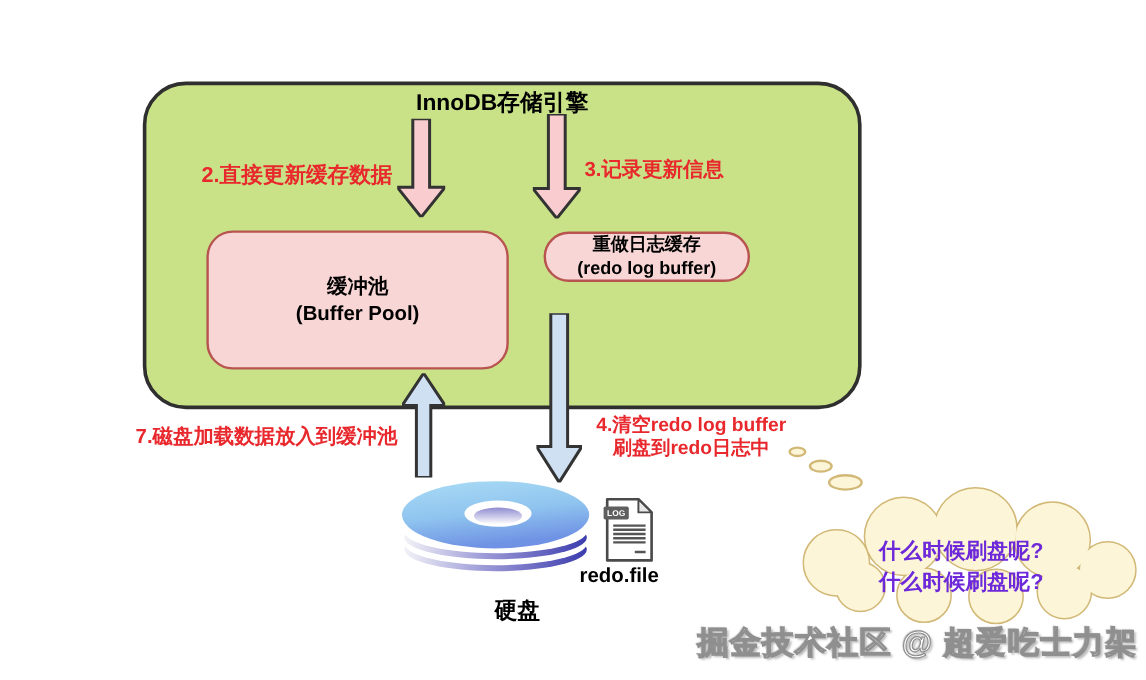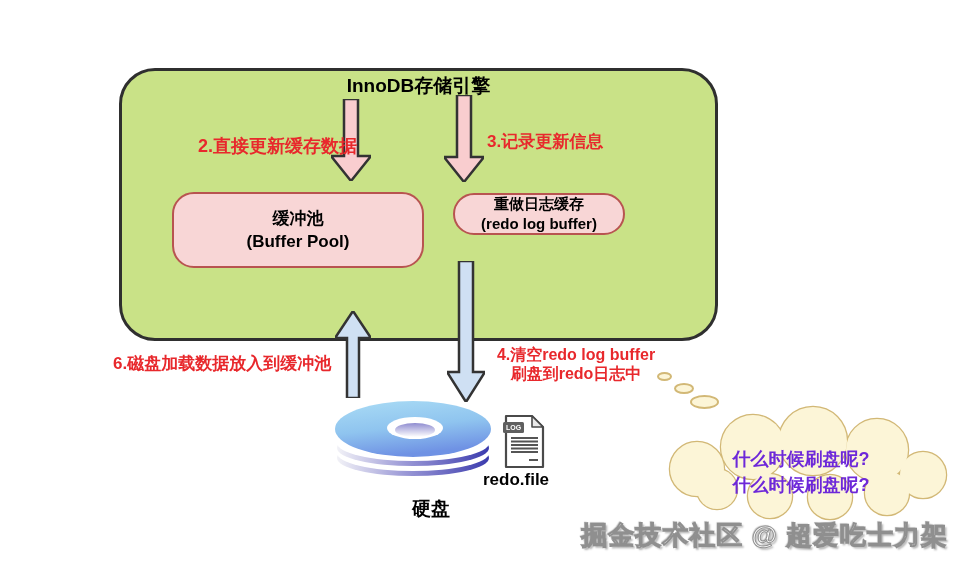--- a/index.html
+++ b/index.html
@@ -25,25 +25,25 @@
     left:119px; top:73px; width:599px; text-align:center;
     font-size:19px; font-weight:bold; color:#000;
   }
   .node{
     background:var(--node-fill);
     border:2.5px solid var(--node-border);
     box-sizing:border-box;
     display:flex; flex-direction:column; align-items:center; justify-content:center;
     color:#000; font-weight:bold; text-align:center;
   }
-  .buffer-pool{left:172px; top:192px; width:252px; height:76px; border-radius:22px; font-size:17px; line-height:23px;}
+  .buffer-pool{left:172px; top:192px; width:252px; height:116px; border-radius:22px; font-size:17px; line-height:23px;}
   .redo-buffer{left:453px; top:193px; width:172px; height:42px; border-radius:24px; font-size:15px; line-height:20px;}
   .step{font-weight:bold; color:var(--step-text); white-space:nowrap;}
   .step1{left:113px; top:352px; font-size:17px;}
-  .step2{left:168px; top:134px; font-size:18px;margin-left:30px;}
+  .step2{left:168px; top:134px; font-size:18px;}
   .step3{left:487px; top:130px; font-size:17px;}
   .step4{left:487px; top:345px; width:178px; font-size:16px; line-height:19px; text-align:center; white-space:normal;}
   .disk-label{left:380px; top:496px; width:70px; text-align:right; font-size:19px; font-weight:bold; color:#000;}
   .redo-file-label{left:473px; top:470px; width:86px; text-align:center; font-size:17px; font-weight:bold; color:#000;}
   .cloud-text{
     left:695px; top:446px; width:212px; text-align:center;
     font-size:18px; line-height:26px; font-weight:bold; color:#6d28d9;
   }
   .bubble{
     background:var(--cloud-fill); border:2px solid var(--cloud-border);
@@ -90,21 +90,21 @@
   </div>
 
   <svg class="abs" style="left:335px; top:311px;" width="36" height="87" viewBox="0 0 36 87">
     <polygon points="18,0 36,27 24,27 24,87 12,87 12,27 0,27" style="fill:var(--arrow-blue,#cfe0f3); stroke:var(--arrow-border,#333); stroke-width:2.5;"></polygon>
   </svg>
 
   <svg class="abs" style="left:447px; top:261px;" width="38" height="141" viewBox="0 0 38 141">
     <polygon points="12,0 26,0 26,111 38,111 19,141 0,111 12,111" style="fill:var(--arrow-blue,#cfe0f3); stroke:var(--arrow-border,#333); stroke-width:2.5;"></polygon>
   </svg>
 
-  <div class="abs step step1">6.磁盘加载数据放入到缓冲池</div>
+  <div class="abs step step1">7.磁盘加载数据放入到缓冲池</div>
   <div class="abs step step4">
     <div>4.清空redo log buffer</div>
     <div>刷盘到redo日志中</div>
   </div>
 
   <svg class="abs" style="left:333px; top:400px;" width="160" height="80" viewBox="0 0 160 80">
     <defs>
       <linearGradient id="bandGrad" x1="0" y1="0" x2="1" y2="0">
         <stop offset="0" stop-color="#f2f2f7"></stop>
         <stop offset="0.45" stop-color="#9a98d6"></stop>

